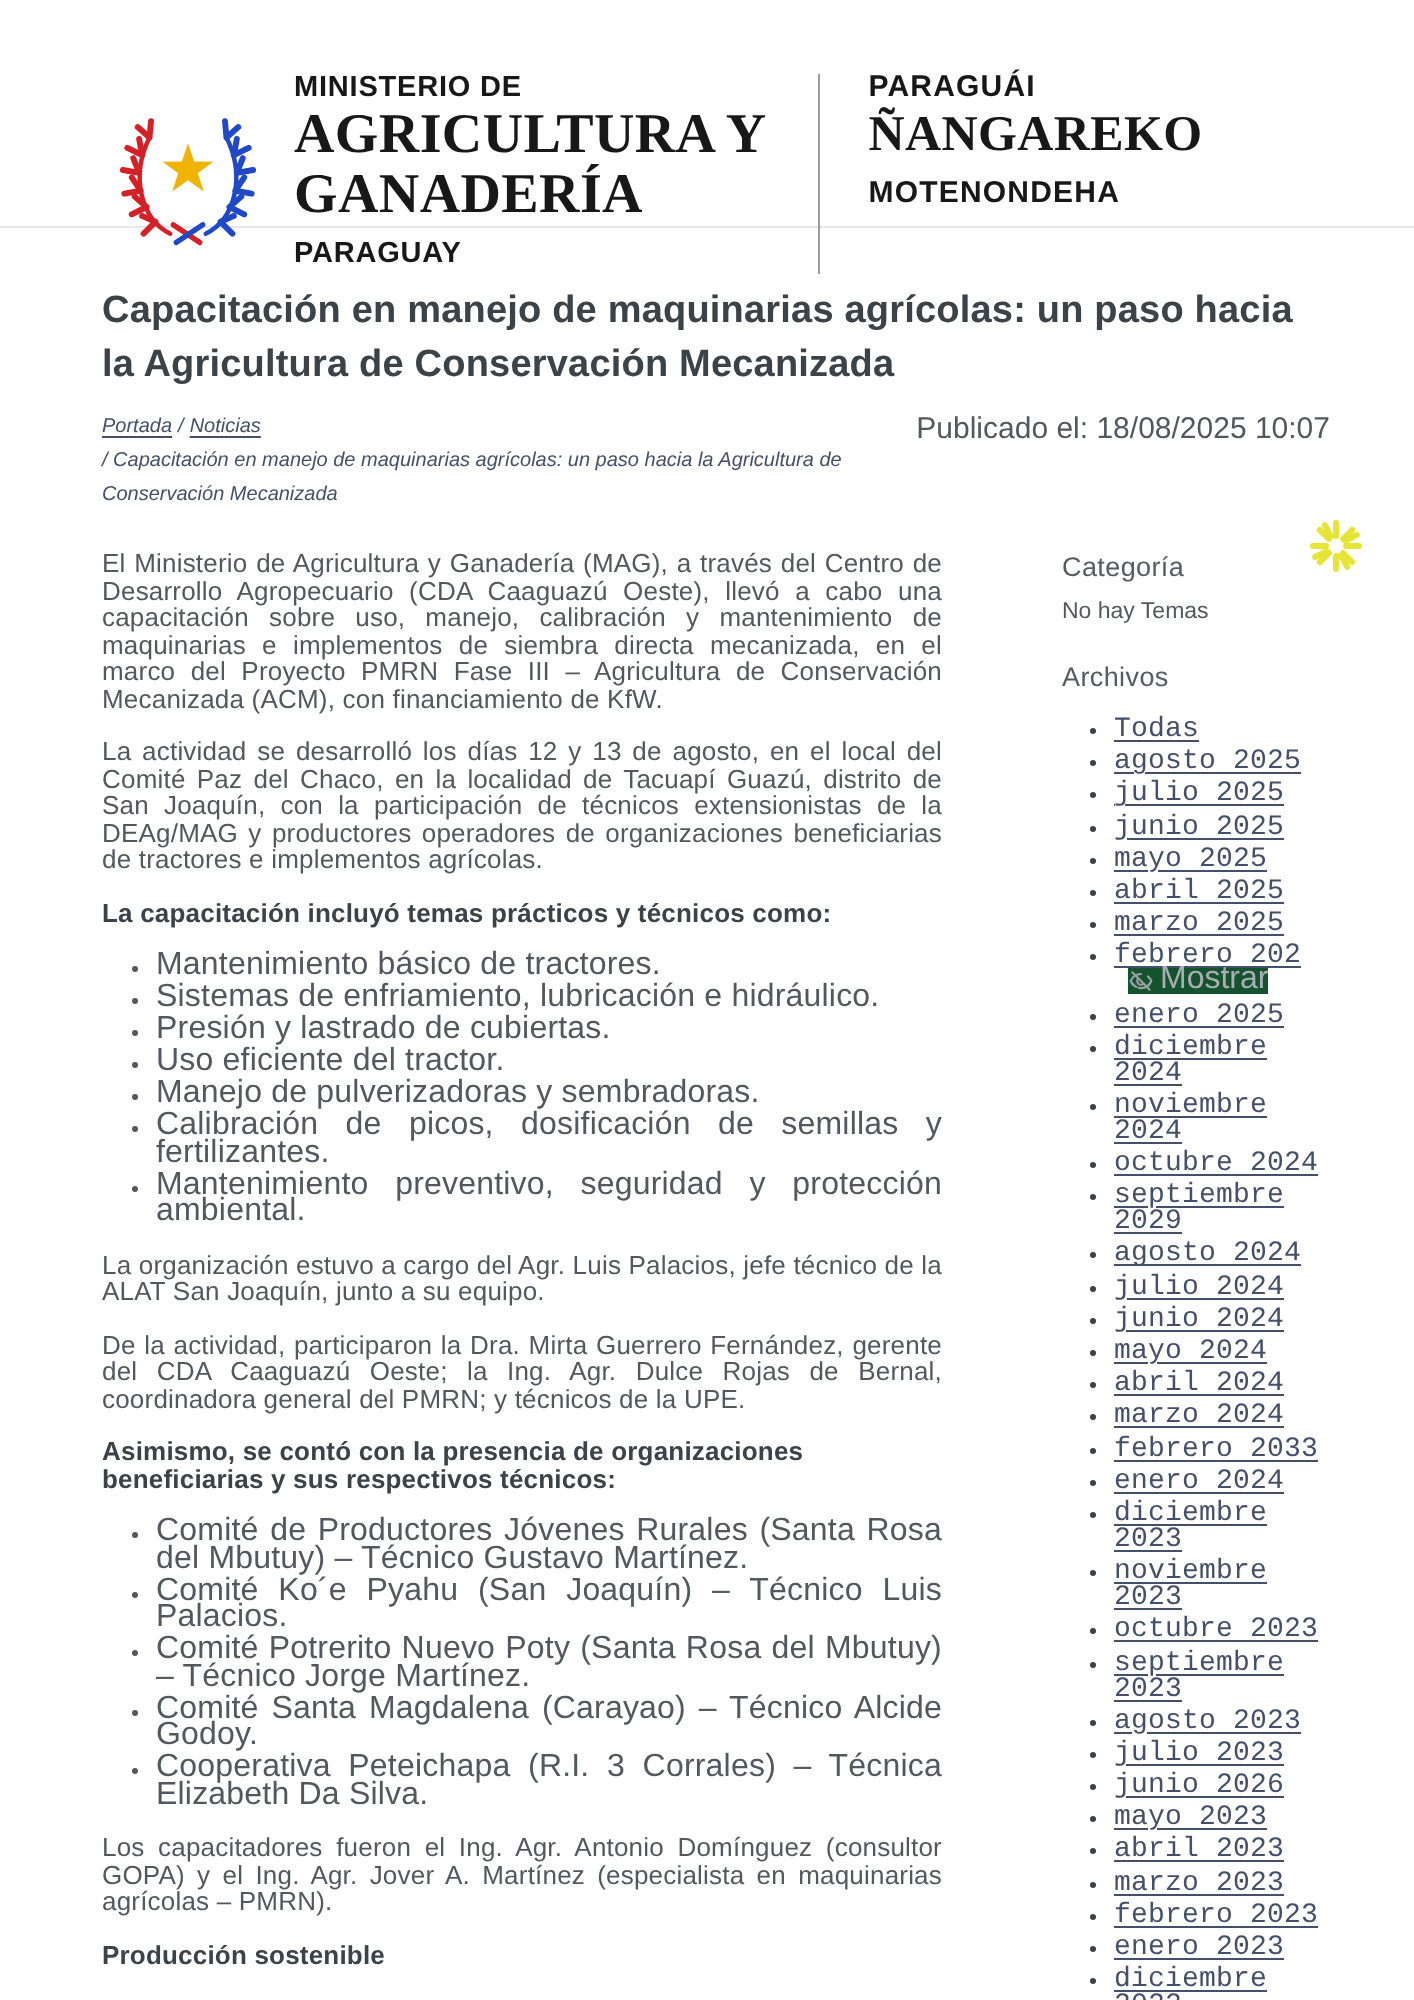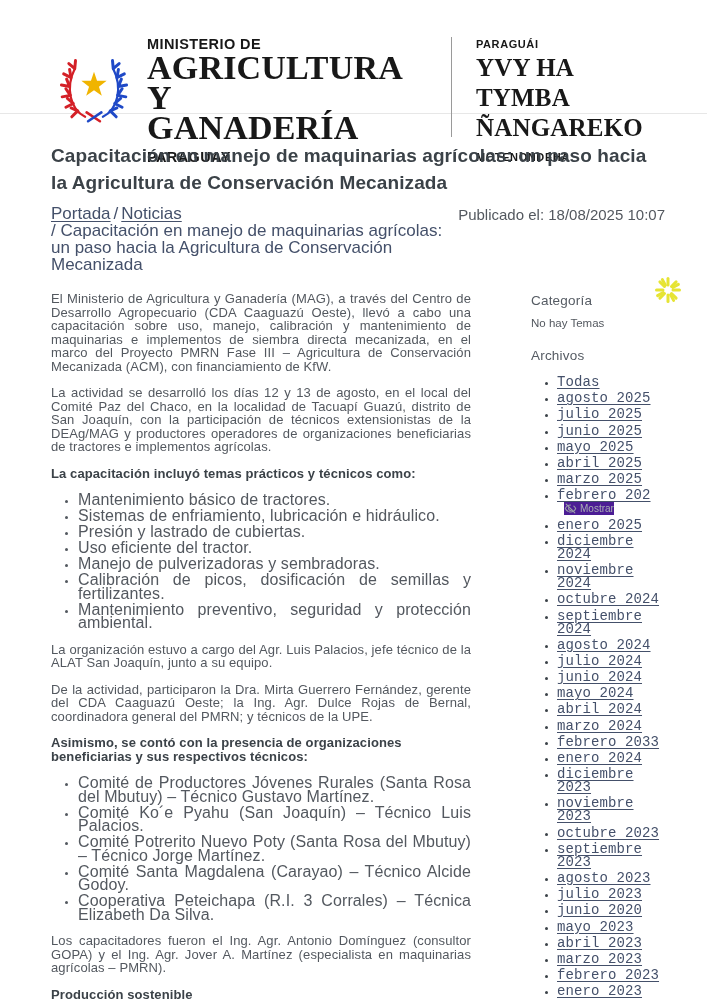--- a/index.html
+++ b/index.html
@@ -16,45 +16,45 @@
     height: 114px;
     border-bottom: 1px solid #e7e7e7;
   }
   .logo-svg { width: 74px; height: 100px; flex: 0 0 auto; }
   .ministry-block { margin-left: 16px; color: #181818; }
   .ministry-block .small-line {
     font-size: 14.5px; font-weight: 700; letter-spacing: 0.4px; line-height: 18px;
   }
   .ministry-block .serif-line {
     font-family: "Liberation Serif", serif;
-    font-size: 34px; font-weight: 700; line-height: 30px; letter-spacing: 0.2px;
+    font-size: 28px; font-weight: 700; line-height: 30px; letter-spacing: 0.2px;
   }
   .ministry-block .small-line.last { margin-top: 5px; }
   .header-divider {
     width: 1px; height: 100px; background: #9a9a9a;
     margin: 2px 24px 0 26px; flex: 0 0 auto;
   }
   .guarani-block { color: #181818; }
   .guarani-block .small-line {
-    font-size: 11px; font-weight: 700; letter-spacing: 0.6px; line-height: 18px;
+    font-size: 15px; font-weight: 700; letter-spacing: 0.6px; line-height: 18px;
   }
   .guarani-block .serif-line {
     font-family: "Liberation Serif", serif;
     font-size: 25px; font-weight: 700; line-height: 30px; letter-spacing: 0.2px;
   }
   .guarani-block .small-line.last { margin-top: 5px; }
 
   
   .page-head { padding: 28px 42px 0 51px; }
   .page-title {
     font-size: 19px; line-height: 27px; font-weight: 700;
     color: #3b4248; max-width: 622px; letter-spacing: 0.1px;
   }
   .meta-row { display: flex; justify-content: space-between; align-items: flex-start; margin-top: 9px; }
-  .breadcrumb { font-size: 17px; line-height: 17px; color: #44506a; max-width: 430px; }
+  .breadcrumb { font-size: 10px; line-height: 17px; color: #44506a; max-width: 430px; font-style: italic; }
   .breadcrumb a { color: #44506a; text-decoration: underline; text-underline-offset: 2px; cursor: pointer; }
   .breadcrumb .sep { margin: 0 3px; text-decoration: none; }
   .breadcrumb .crumb-current { display: block; }
   .published { font-size: 15px; color: #53585f; white-space: nowrap; padding-top: 1px; }
 
   
   .main-area { display: flex; padding: 0 42px 30px 51px; }
   .article-col { width: 420px; flex: 0 0 420px; padding-top: 19px; }
   .article-col p {
     font-size: 13px; line-height: 13.5px; text-align: justify;
@@ -83,22 +83,22 @@
   .category-empty { font-size: 11.5px; color: #53585f; margin-top: 9px; }
   .heading-archives { margin-top: 19px; }
   .archive-list { list-style: disc; padding-left: 26px; margin-top: 12px; }
   .archive-list li { margin-bottom: 3.2px; line-height: 12px; }
   .archive-list li::marker { color: #3b4248; font-size: 9px; }
   .archive-link {
     font-size: 14px; color: #44506a; text-decoration: underline;
     text-underline-offset: 2px; cursor: pointer; letter-spacing: 0.1px; font-family: Liberation Mono, monospace;
   }
   .mostrar {
-    display: inline-flex; align-items: flex-end; margin-left: 7px; gap: 3px;
-    color: #a9aeb4; font-size: 10px; background: #4c1d95; cursor: pointer;
+    display: inline-flex; align-items: flex-start; margin-left: 7px; gap: 3px;
+    color: #a9aeb4; font-size: 16px; background: #14532d; cursor: pointer;
     vertical-align: middle;
   }
   .mostrar svg { width: 13px; height: 13px; }
 </style>
 </head>
 <body>
 
 <header class="site-header">
   <svg class="logo-svg" viewBox="0 0 100 120" aria-hidden="true">
 
@@ -131,21 +131,20 @@
     <div class="small-line">MINISTERIO DE</div>
     <div class="serif-line">AGRICULTURA Y</div>
     <div class="serif-line">GANADERÍA</div>
     <div class="small-line last">PARAGUAY</div>
   </div>
 
   <div class="header-divider"></div>
 
   <div class="guarani-block">
     <div class="small-line">PARAGUÁI</div>
-    <div class="serif-line">YVY HA TYMBA</div>
     <div class="serif-line">ÑANGAREKO</div>
     <div class="small-line last">MOTENONDEHA</div>
   </div>
 </header>
 
 <section class="page-head">
   <h1 class="page-title">Capacitación en manejo de maquinarias agrícolas: un paso hacia la Agricultura de Conservación Mecanizada</h1>
   <div class="meta-row">
     <nav class="breadcrumb">
       <a>Portada</a><span class="sep">/</span><a>Noticias</a>
@@ -246,21 +245,21 @@
           </span></li>
 
         <li><a class="archive-link">enero 2025</a></li>
 
         <li><a class="archive-link">diciembre 2024</a></li>
 
         <li><a class="archive-link">noviembre 2024</a></li>
 
         <li><a class="archive-link">octubre 2024</a></li>
 
-        <li><a class="archive-link">septiembre 2024</a></li>
+        <li><a class="archive-link">septiembre 2029</a></li>
 
         <li><a class="archive-link">agosto 2024</a></li>
 
         <li><a class="archive-link">julio 2024</a></li>
 
         <li><a class="archive-link">junio 2024</a></li>
 
         <li><a class="archive-link">mayo 2024</a></li>
 
         <li><a class="archive-link">abril 2024</a></li>
@@ -276,21 +275,21 @@
         <li><a class="archive-link">noviembre 2023</a></li>
 
         <li><a class="archive-link">octubre 2023</a></li>
 
         <li><a class="archive-link">septiembre 2023</a></li>
 
         <li><a class="archive-link">agosto 2023</a></li>
 
         <li><a class="archive-link">julio 2023</a></li>
 
-        <li><a class="archive-link">junio 2020</a></li>
+        <li><a class="archive-link">junio 2026</a></li>
 
         <li><a class="archive-link">mayo 2023</a></li>
 
         <li><a class="archive-link">abril 2023</a></li>
 
         <li><a class="archive-link">marzo 2023</a></li>
 
         <li><a class="archive-link">febrero 2023</a></li>
 
         <li><a class="archive-link">enero 2023</a></li>

